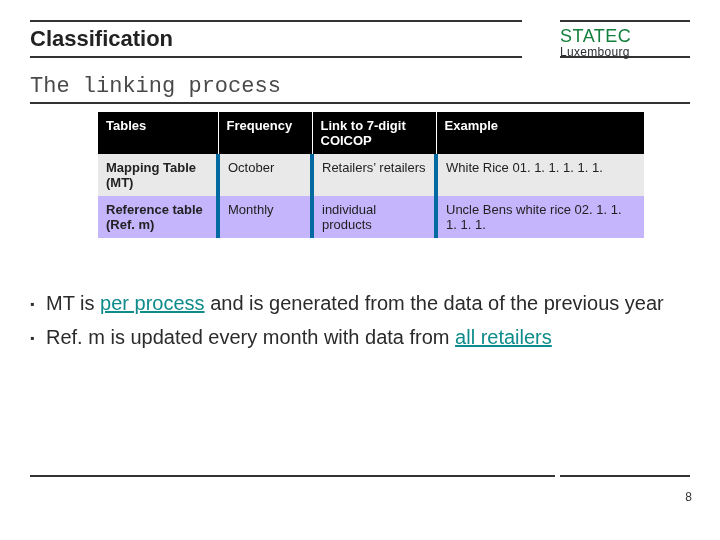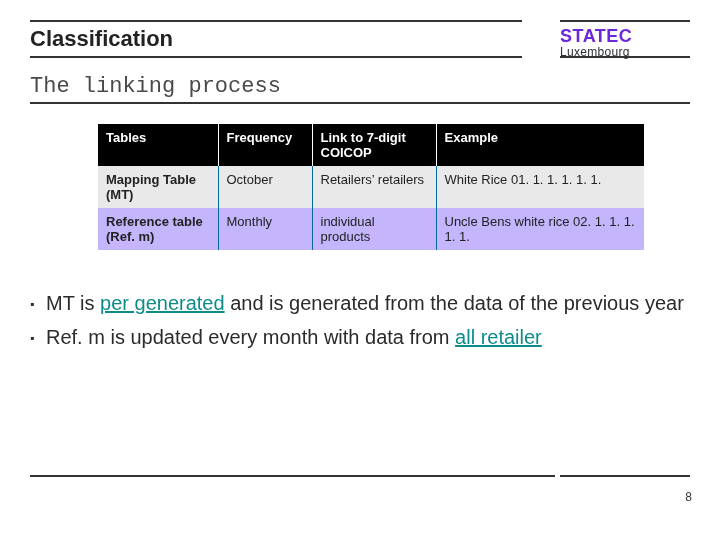--- a/index.html
+++ b/index.html
@@ -9,38 +9,38 @@
   
   .hdr-line { position: absolute; left: 30px; width: 492px; height: 2px; background: #333; }
   .hdr-line.top { top: 20px; }
   .hdr-line.bottom { top: 56px; }
   .logo-line { position: absolute; left: 560px; width: 130px; height: 2px; background: #333; }
   .logo-line.top { top: 20px; }
   .logo-line.bottom { top: 56px; }
 
   .section-title { position: absolute; left: 30px; top: 26px; font-size: 22px; font-weight: 700; color: #222; }
   .logo { position: absolute; left: 560px; top: 26px; font-family: Arial, sans-serif; }
-  .logo-main { font-size: 18px; font-weight: 700; letter-spacing: 0.5px; color: #6d28d9; }
+  .logo-main { font-size: 18px; font-weight: 400; letter-spacing: 0.5px; color: #15803d; }
   .logo-sub  { font-size: 12px; color: #2b2e33; letter-spacing: 0.3px; margin-top: -2px; }
 
   .subtitle-line { position: absolute; left: 30px; top: 102px; width: 660px; height: 2px; background: #333; }
   .subtitle { position: absolute; left: 30px; top: 74px; font-size: 22px; color: #4a4a4a; font-family: Liberation Mono, monospace; }
 
   
-  .tbl { position: absolute; left: 98px; top: 124px; width: 546px; border-collapse: collapse; table-layout: fixed; }
+  .tbl { position: absolute; left: 98px; top: 112px; width: 546px; border-collapse: collapse; table-layout: fixed; }
   .tbl col.c1 { width: 120px; }
   .tbl col.c2 { width: 94px; }
   .tbl col.c3 { width: 124px; }
   .tbl col.c4 { width: 208px; }
   .tbl th, .tbl td { text-align: left; padding: 6px 8px; font-size: 13px; vertical-align: top; }
   .tbl thead th { background: #000; color: #fff; font-weight: 700; border-right: 1px solid #fff; }
   .tbl thead th:last-child { border-right: none; }
   .tbl tbody tr.r0 td { background: #e9e9e9; }
   .tbl tbody tr.r1 td { background: #c4b5fd; }
-  .tbl tbody td { border-right: 1px solid #0369a1; }
+  .tbl tbody td { border-right: 4px solid #0369a1; }
   .tbl tbody td:last-child { border-right: none; }
   .tbl tbody td.first { font-weight: 700; }
 
   
   .bullets { position: absolute; left: 30px; top: 290px; width: 660px; }
   .bullets .row { display: flex; align-items: flex-start; margin-bottom: 6px; }
   .bullets .mark { width: 16px; flex: 0 0 16px; font-size: 12px; line-height: 28px; color: #2b2b2b; }
   .bullets .txt  { font-size: 20px; line-height: 26px; color: #2b2b2b; }
   .ul-teal { color: #0e8b8b; text-decoration: underline; text-decoration-color: #0e8b8b; }
 
@@ -102,27 +102,27 @@
         <td>individual products</td>
         <td>Uncle Bens white rice 02. 1. 1. 1. 1. 1.</td>
       </tr>
     </tbody>
   </table>
 
   <div class="bullets">
     <div class="row">
       <div class="mark">▪</div>
       <div class="txt">
-        <span>MT is </span><span class="ul-teal">per generated</span><span> and is generated from the data of the previous year</span>
+        <span>MT is </span><span class="ul-teal">per process</span><span> and is generated from the data of the previous year</span>
       </div>
     </div>
     <div class="row">
       <div class="mark">▪</div>
       <div class="txt">
-        <span>Ref. m is updated every month with data from </span><span class="ul-teal">all retailer</span>
+        <span>Ref. m is updated every month with data from </span><span class="ul-teal">all retailers</span>
       </div>
     </div>
   </div>
 
   <div class="ftr-line"></div>
   <div class="ftr-line2"></div>
 
   <div class="page-num">8</div>
 
 </div>

